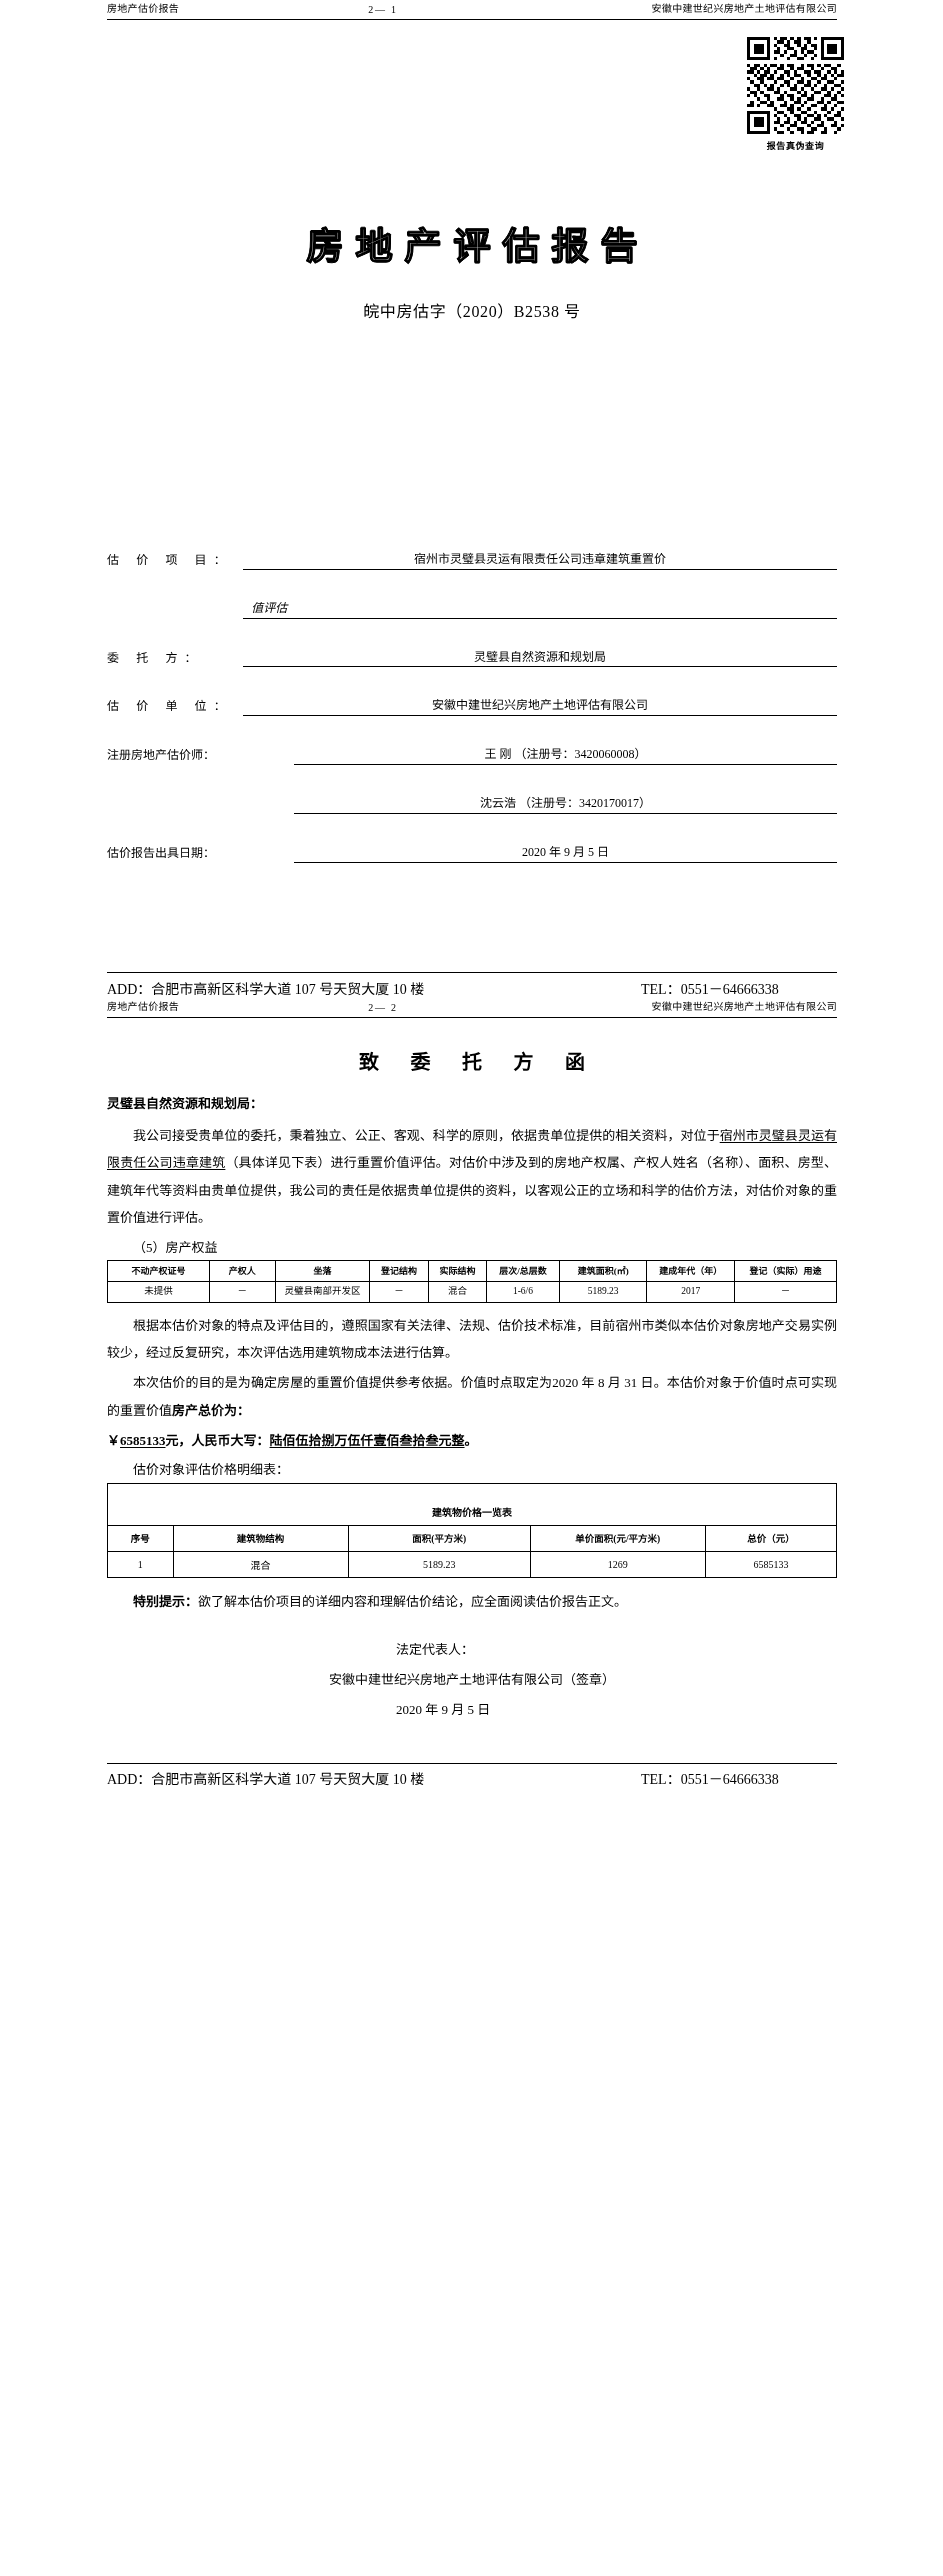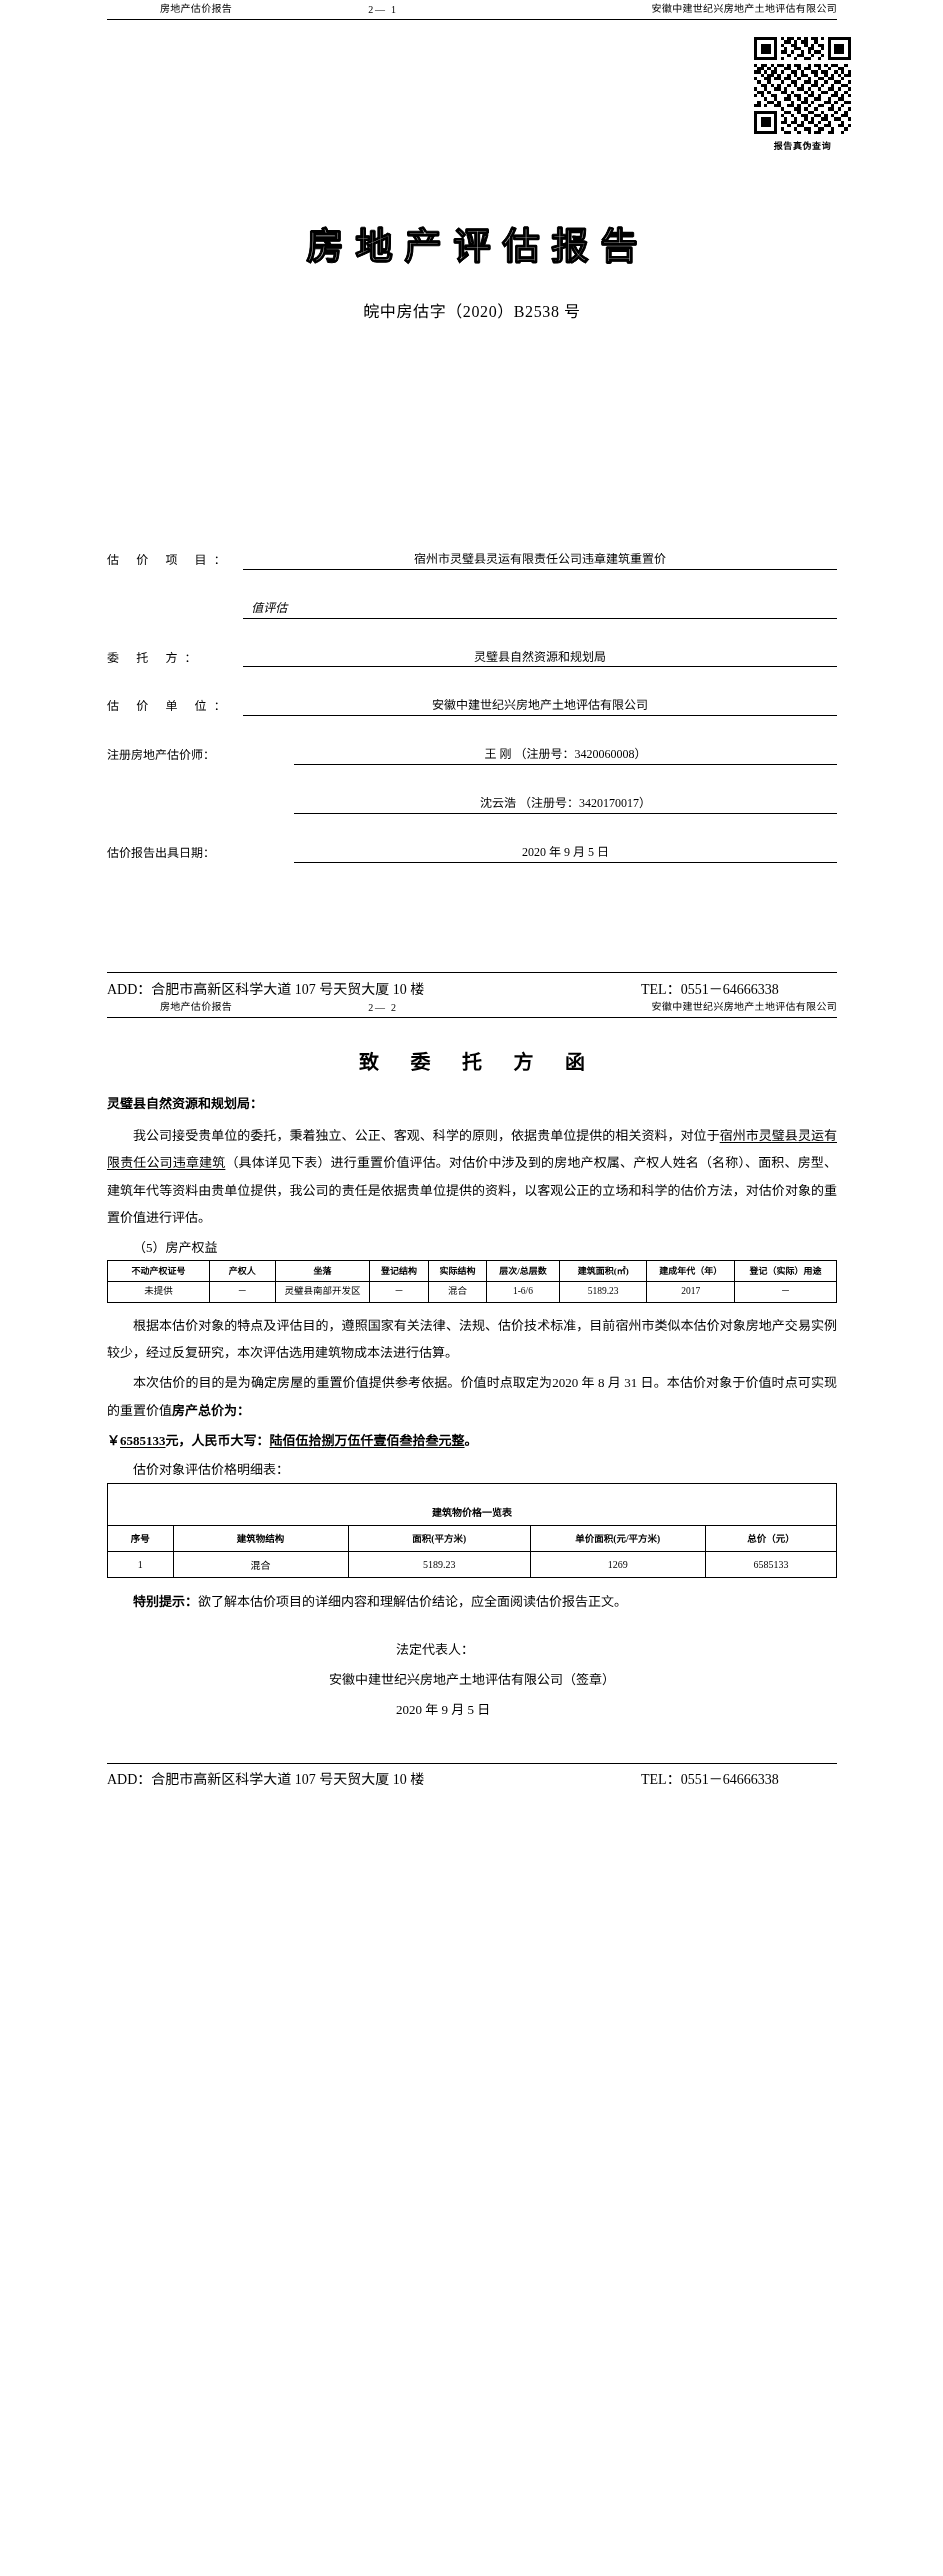--- a/index.html
+++ b/index.html
@@ -29,21 +29,21 @@
   }
 
   
   .run-head {
     display: flex;
     align-items: flex-end;
     font-size: 10px;
     letter-spacing: 0.3px;
     padding-bottom: 3.6px;
   }
-  .run-head .rh-left   { width: 178px; text-align: center; }
+  .run-head .rh-left   { width: 178px; text-align: left; }
   .run-head .rh-center { width: 196px; text-align: center; font-family: "Liberation Serif", serif; letter-spacing: 1.8px;}
   .run-head .rh-right  { flex: 1; text-align: right; }
   .rule-thick {
     border-bottom: 1.5px solid #000;
     margin-bottom: 2.4px;
   }
 
   
   .run-foot-rule {
     border-bottom: 1.5px solid #000;
@@ -54,21 +54,21 @@
     font-size: 14px;
     padding-top: 4.8px;
     gap: 44px;
   }
   .run-foot .rf-left { flex: 1; text-align: left; }
   .run-foot .rf-right { width: 196px; text-align: left; }
 
   
   .qr-wrap {
     position: absolute;
-    right: 85px;
+    right: 92px;
     top: 37px;
     width: 113px;
     text-align: center;
   }
   .qr-img {
     width: 97px;
     height: 97px;
     display: block;
     margin: 0 auto;
   }

